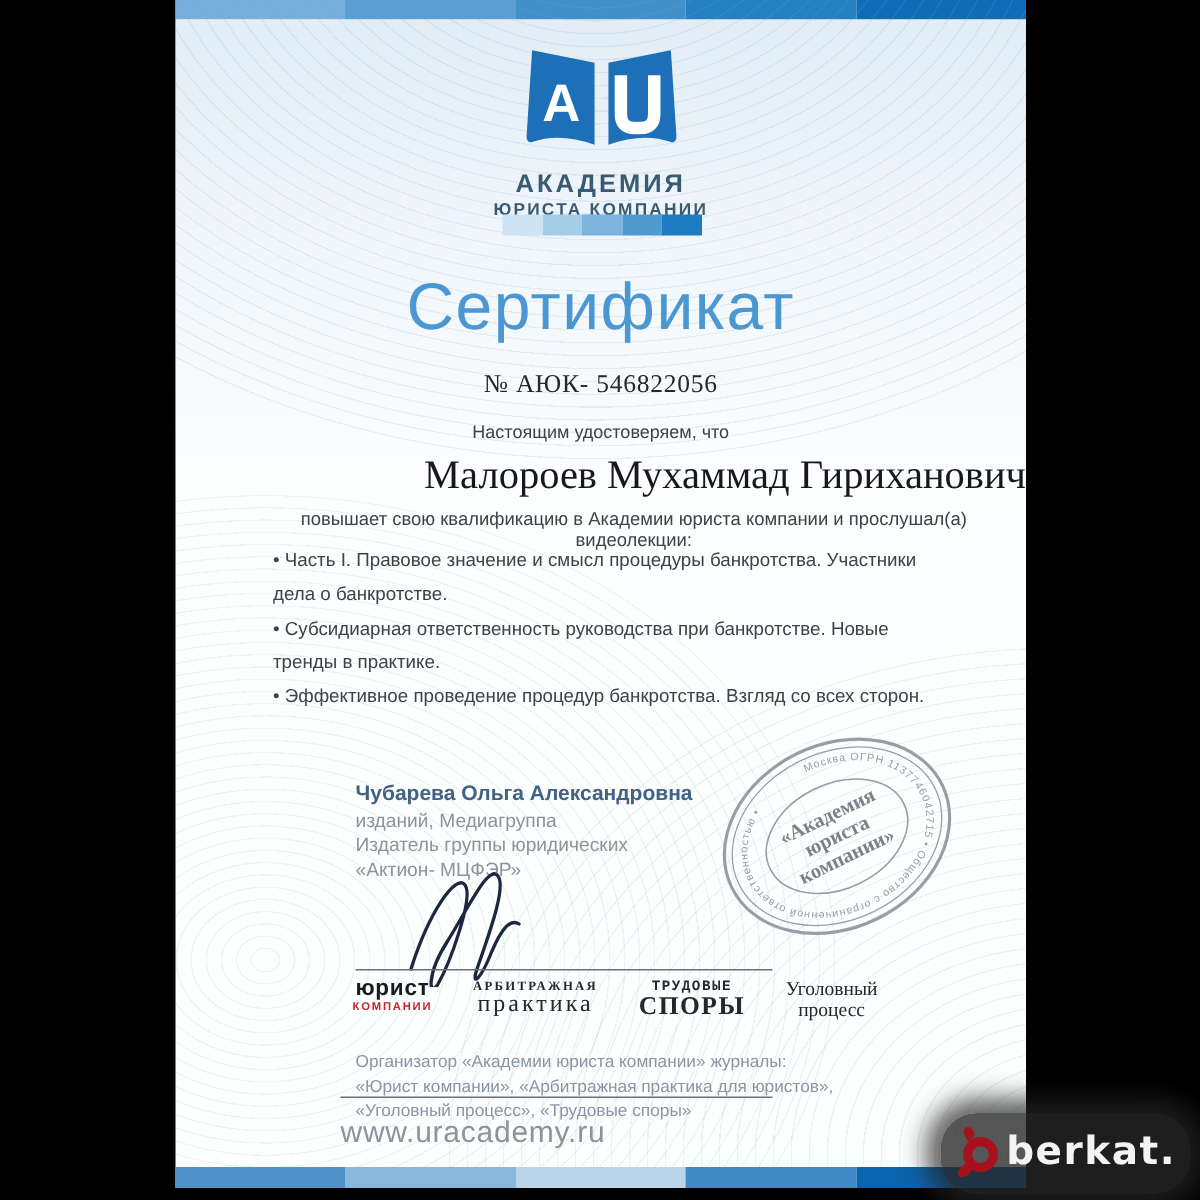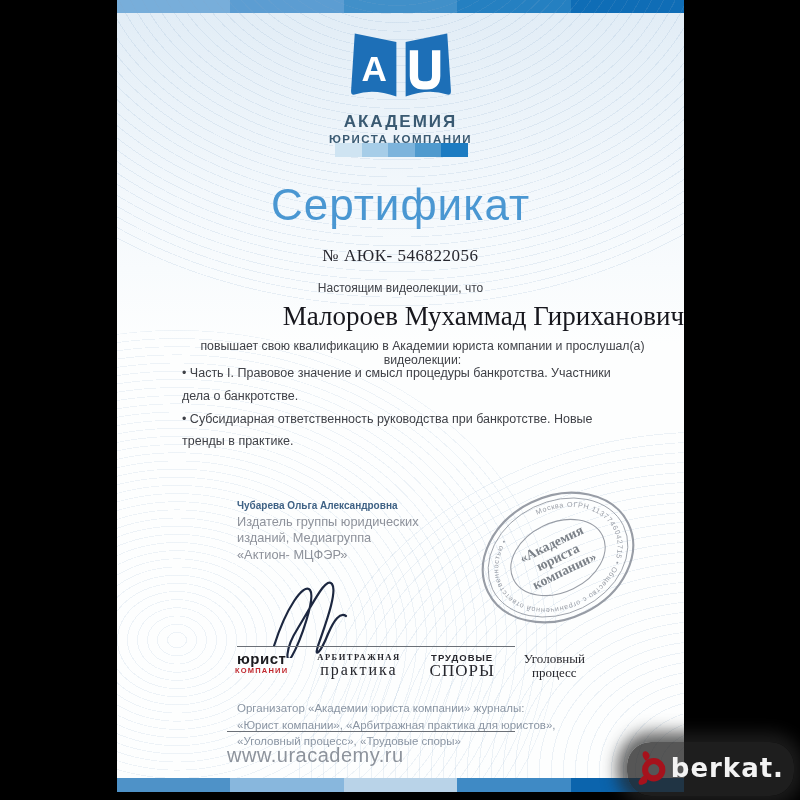--- a/index.html
+++ b/index.html
@@ -27,35 +27,35 @@
   #logoBar{position:absolute;left:218px;top:143px;width:133px;height:14px;display:flex;}
   #logoBar span{flex:1;}
   .title{top:180px;font-size:44px;font-weight:300;letter-spacing:1px;color:#4a97d2;}
   .certNo{top:246px;font-family:"Liberation Serif",serif;font-size:17px;color:#26262e;letter-spacing:.5px;}
   .certify{top:281px;font-size:12px;color:#3f4147;}
   .recipient{top:301px;font-family:"Liberation Serif",serif;font-size:27px;color:#17171d;text-align:right;}
   .desc{top:339px;font-size:12.3px;color:#3f4147;padding-left:44px;}
   .lectures{position:absolute;left:65px;top:362px;width:448px;font-size:12.5px;color:#3f4147;line-height:1.82;}
   .lectures div{margin:0;}
   .signBlock{position:absolute;left:120px;top:500px;width:230px;}
-  .signName{font-size:10px;font-weight:bold;color:#3f6285;margin-bottom:3px;}
+  .signName{font-size:14px;font-weight:bold;color:#3f6285;margin-bottom:3px;margin-top:20px;}
   .signRole{font-size:12.8px;color:#8e929b;line-height:1.28;}
   .sigSvg{position:absolute;left:140px;top:566px;}
   .hr{position:absolute;height:1px;background:#6b7077;}
   #hr1{left:120px;top:646px;width:278px;}
   #hr2{left:110px;top:731px;width:288px;}
   .stampWrap{position:absolute;left:356px;top:490px;width:170px;height:135px;transform:rotate(-26deg);opacity:.88;}
   .logosRow{position:absolute;left:118px;top:652px;width:350px;display:flex;justify-content:space-between;align-items:flex-start;}
   .jur{text-align:center;color:#26262c;}
   .j1t{font-size:15px;font-weight:bold;letter-spacing:.5px;color:#1b1b1f;line-height:.9;}
   .j1b{font-size:7.5px;font-weight:bold;letter-spacing:1.2px;color:#c1272d;text-transform:uppercase;}
   .j2t{font-family:"Liberation Serif",serif;font-size:8.5px;font-weight:bold;letter-spacing:1.5px;}
   .j2b{font-family:"Liberation Serif",serif;font-size:16px;letter-spacing:2px;line-height:.95;}
-  .j3t{font-family:Liberation Sans, sans-serif;font-size:9.5px;font-weight:bold;letter-spacing:1px;}
-  .j3b{font-family:"Liberation Serif",serif;font-size:17px;letter-spacing:1px;line-height:.95;}
+  .j3t{font-family:Liberation Mono, monospace;font-size:9.5px;font-weight:bold;letter-spacing:1px;}
+  .j3b{font-family:"Liberation Serif",serif;font-size:17px;letter-spacing:1px;line-height:.95;font-weight:bold;}
   .j4t,.j4b{font-family:"Liberation Serif",serif;font-size:13px;font-weight:normal;line-height:1.05;}
   .organizer{position:absolute;left:120px;top:700px;font-size:11.5px;color:#8a95a3;line-height:1.45;}
   .footerRow{position:absolute;left:110px;top:744px;display:flex;align-items:baseline;}
   .website{font-size:20px;color:#8d939c;letter-spacing:.5px;}
   .cityYear{font-family:"Liberation Serif",serif;font-size:20px;color:#23232b;margin-left:42px;}
   .berkat{position:absolute;right:6px;bottom:4px;display:flex;align-items:center;gap:0;
           padding:4px 10px 6px 6px;border-radius:24px;background:rgba(38,38,38,.78);
           box-shadow:0 0 16px 10px rgba(38,38,38,.72);}
   .berkatText{font-family:"DejaVu Sans",sans-serif;font-size:26px;font-weight:bold;color:#f3f3f3;letter-spacing:1px;}
 </style>
@@ -89,33 +89,34 @@
     <div id="logoBar">
         <span style="background: rgb(207, 228, 242);"></span>
         <span style="background: rgb(166, 205, 232);"></span>
         <span style="background: rgb(125, 180, 220);"></span>
         <span style="background: rgb(79, 154, 206);"></span>
         <span style="background: rgb(29, 124, 194);"></span>
       </div>
 
     <div class="centered title">Сертификат</div>
     <div class="centered certNo">№ АЮК- 546822056</div>
-    <div class="centered certify">Настоящим видеолекции, что</div>
+    <div class="centered certify">Настоящим удостоверяем, что</div>
     <div class="centered recipient">Малороев Мухаммад Гириханович</div>
     <div class="centered desc">повышает свою квалификацию в Академии юриста компании и прослушал(а) видеолекции:</div>
 
     <div class="lectures">
       <div>• Часть I. Правовое значение и смысл процедуры банкротства. Участники дела о банкротстве.</div>
       <div>• Субсидиарная ответственность руководства при банкротстве. Новые тренды в практике.</div>
+      <div>• Эффективное проведение процедур банкротства. Взгляд со всех сторон.</div>
     </div>
 
     <div class="signBlock">
       <div class="signName">Чубарева Ольга Александровна</div>
+      <div class="signRole">изданий, Медиагруппа</div>
       <div class="signRole">Издатель группы юридических</div>
-      <div class="signRole">изданий, Медиагруппа</div>
       <div class="signRole">«Актион- МЦФЭР»</div>
     </div>
 
     <svg class="sigSvg" width="110" height="92" viewBox="0 0 100 92">
       <path d="M12 80 C 24 42 42 16 48 24 C 54 32 38 76 30 90 C 24 100 22 84 36 62 C 52 36 64 10 70 18 C 76 26 62 62 56 80 C 52 92 58 88 66 68 C 72 54 78 46 84 50" fill="none" stroke="#1c2740" stroke-width="2.2" stroke-linecap="round"></path>
     </svg>
 
     <div class="hr" id="hr1"></div>
 
     <div class="stampWrap">

